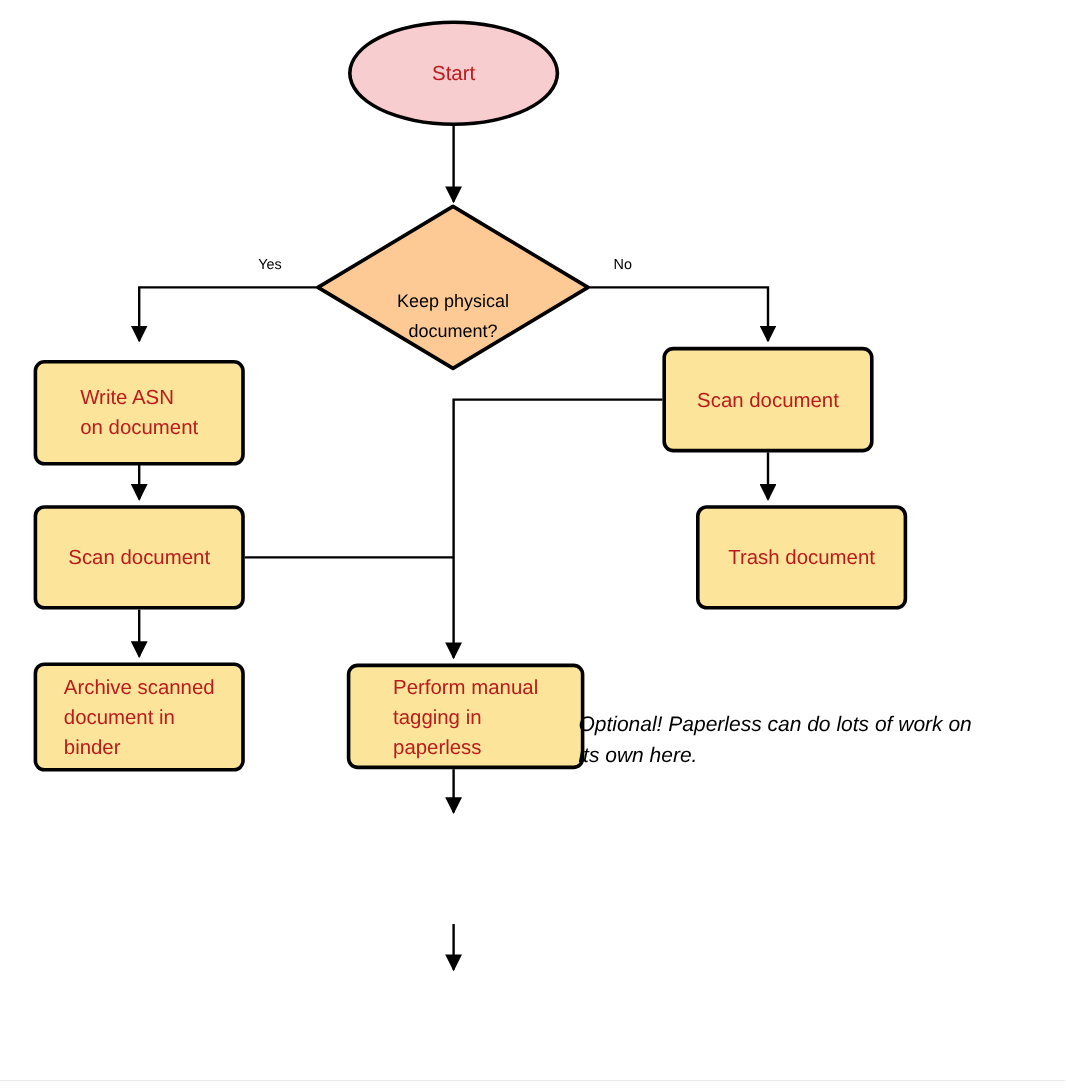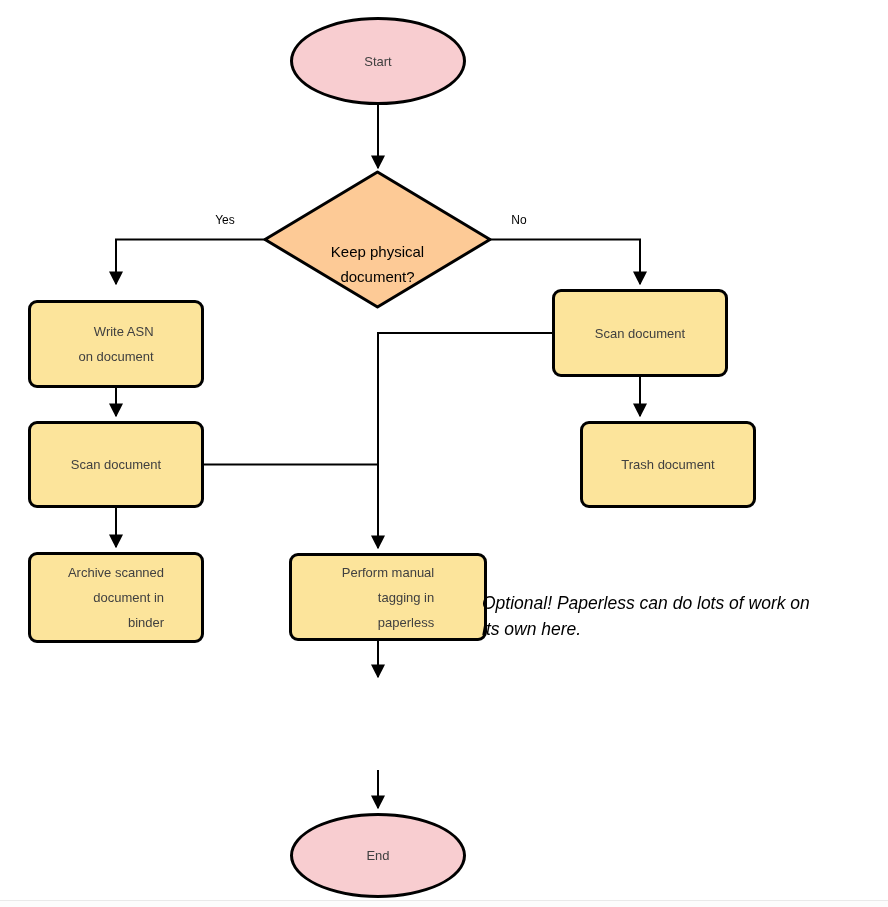--- a/index.html
+++ b/index.html
@@ -18,25 +18,25 @@
     position: absolute;
     left: 0; top: 0;
     width: 888px; height: 907px;
   }
 
   .node {
     position: absolute;
     display: flex;
     align-items: center;
     justify-content: center;
-    text-align: right;
-    font-size: 13px;
+    text-align: left;
+    font-size: 17px;
     line-height: 25px;
     white-space: pre-line;
-    color: #404040;
+    color: #b91c1c;
   }
   .process {
     background: #FCE49B;
     border: 3px solid #000;
     border-radius: 9px;
   }
   .terminator {
     background: #F8CDD0;
     border: 3px solid #000;
     border-radius: 50%;
@@ -160,23 +160,20 @@
     <span>Trash document</span>
   </div>
 
   <div class="node process" id="node-perform">
     <span>Perform manual
 tagging in
 paperless</span>
   </div>
 
 
-  <div class="node terminator" id="node-end">
-    <span>End</span>
-  </div>
 
   <div class="note">Optional! Paperless can do lots of work on
 its own here.</div>
 
   <div class="bottom-rule"></div>
   <div class="bottom-strip"></div>
 
 </div>
 
 </body></html>

